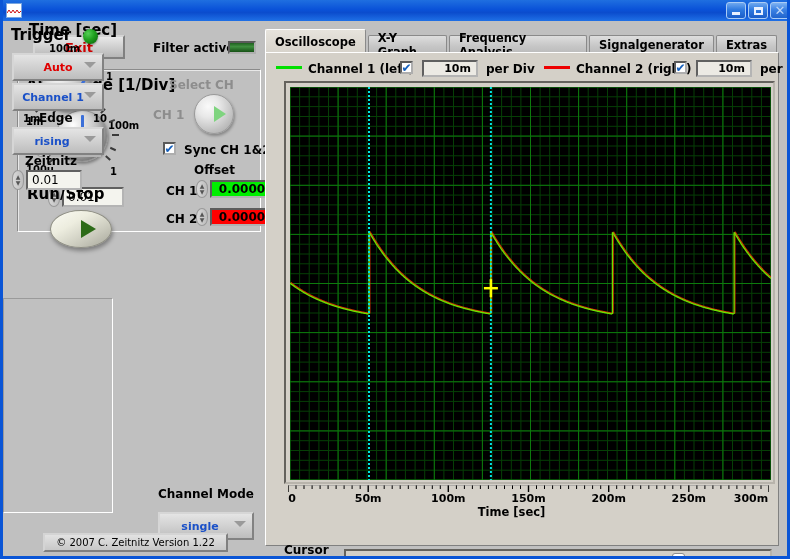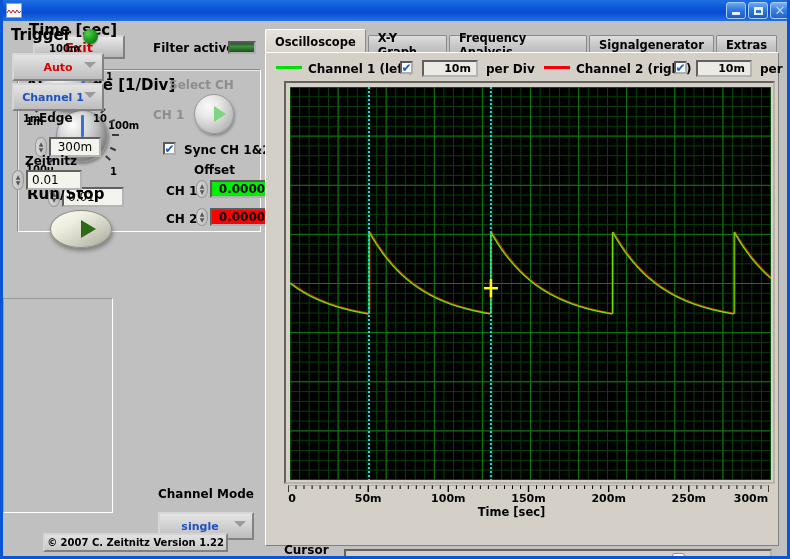--- a/index.html
+++ b/index.html
@@ -186,21 +186,21 @@
     width: 0; height: 0; margin-left: 14px;
     border-top: 9px solid transparent; border-bottom: 9px solid transparent;
     border-left: 15px solid #2d6b18;
   }
 
   #copyright {
     position: absolute; left: 40px; top: 512px; width: 185px; height: 19px;
     background: linear-gradient(180deg,#e2e2e2,#c8c8c8);
     border: 2px outset #d4d4d4;
     display: flex; align-items: center; justify-content: center;
-    font-size: 10px; font-weight: bold; color: #000;
+    font-size: 10px; font-weight: normal; color: #000;
   }
 
   
   #tabarea {
     position: absolute; left: 262px; top: 8px; width: 514px; height: 517px;
   }
   #tabstrip { position: absolute; left: 0; top: 0; height: 24px; display: flex; align-items: flex-end; }
   .tab {
     height: 18px; padding: 0 9px;
     background: linear-gradient(180deg,#dedede 0%,#c6c6c6 60%,#bcbcbc 100%);
@@ -418,20 +418,24 @@
       <div class="combo red" style="left:9px; top:32px; width:92px;">
         <span>Auto</span>
         <span class="arrow"></span>
       </div>
       <div class="combo blue" style="left:9px; top:62px; width:92px;">
         <span style="margin-right:10px;">Channel 1</span>
         <span class="arrow"></span>
       </div>
 
       <div class="lbl" style="left:36px; top:90px;">Edge</div>
+      <div class="combo blue" style="left:9px; top:106px; width:92px;">
+        <span style="margin-right:12px;">rising</span>
+        <span class="arrow"></span>
+      </div>
 
       <div class="lbl" style="left:22px; top:133px;">Zeitnitz</div>
       <div class="spinner" style="left:9px; top:149px;">
         <span>▲</span>
           <span>▼</span>
       </div>
       <div class="numfield left" style="left:23px; top:149px; width:56px; height:20px;">0.01</div>
 
     </div>
 

